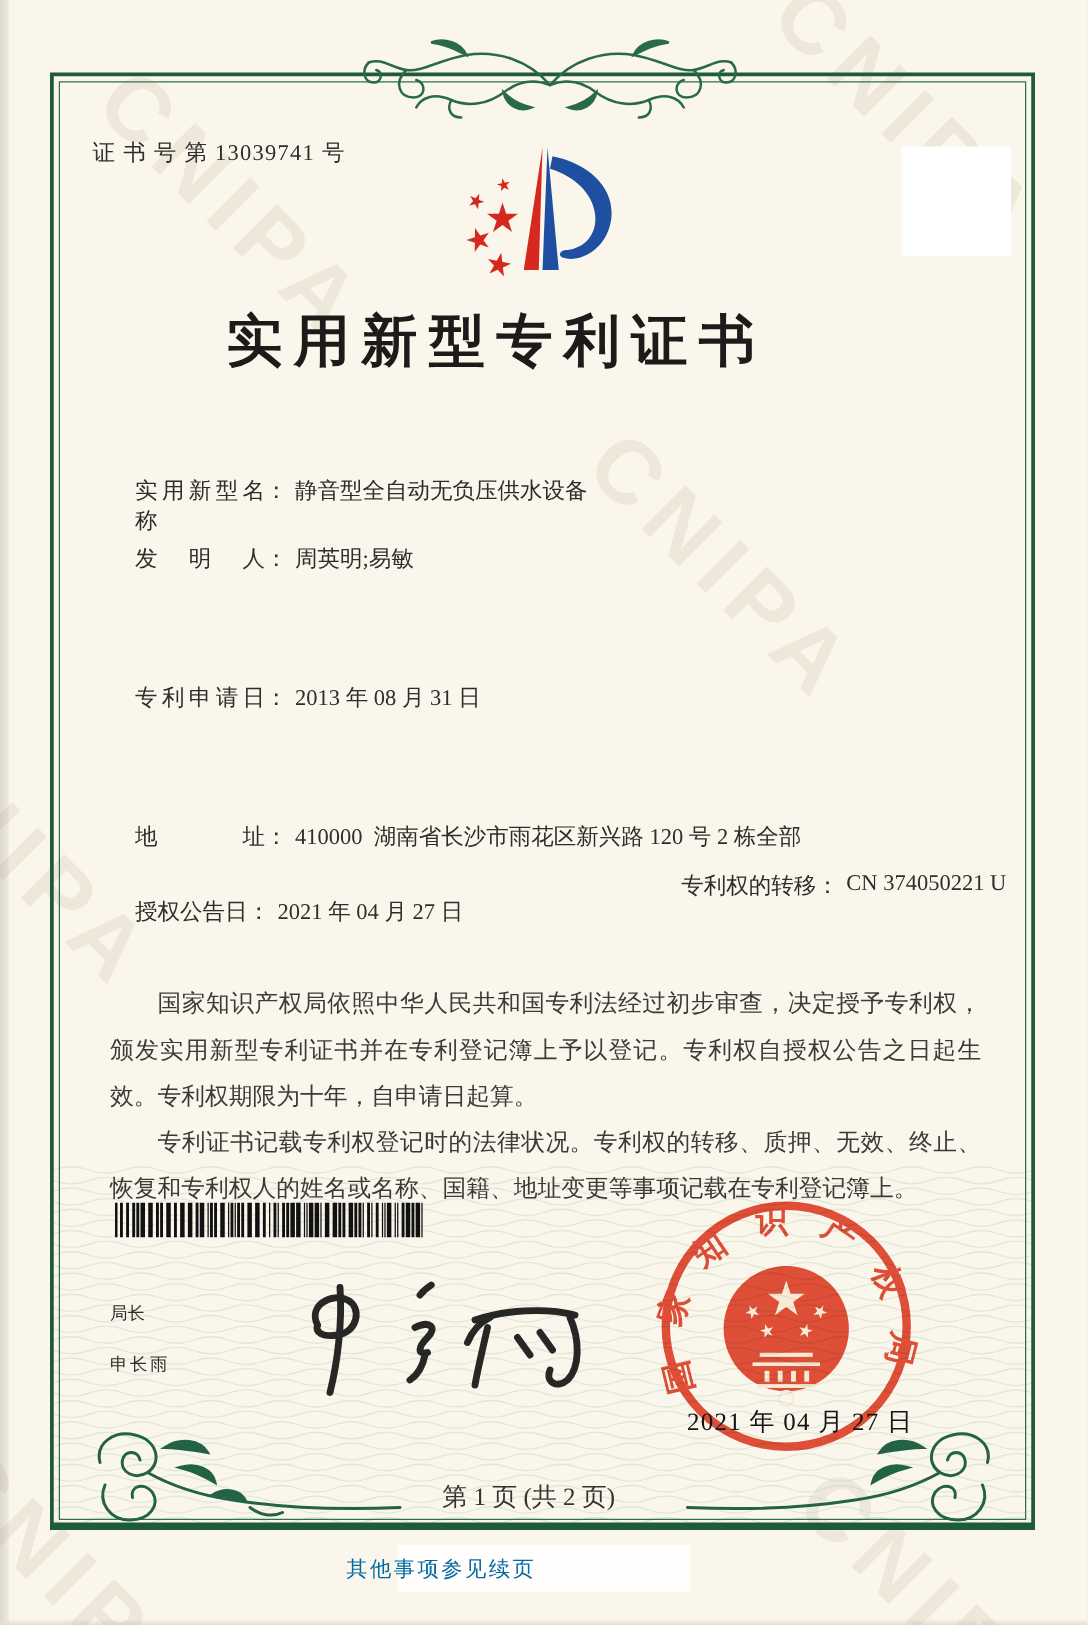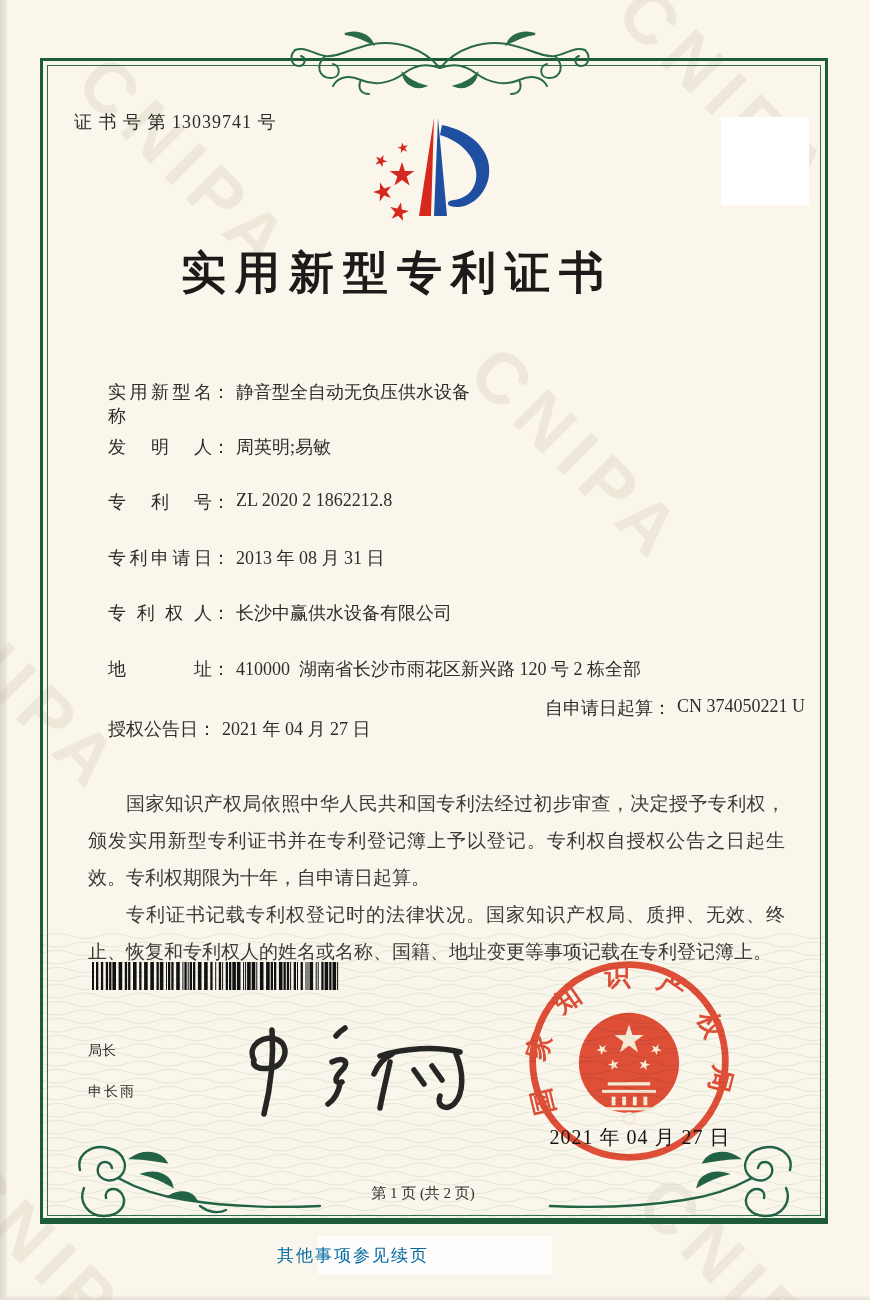--- a/index.html
+++ b/index.html
@@ -49,21 +49,21 @@
 
   #director-block{position:absolute;left:88px;top:1042px;z-index:3;font-size:14px;}
   #director-name{margin-top:23px;letter-spacing:2px;}
   #signature{position:absolute;left:232px;top:1022px;z-index:4;}
 
   #seal{position:absolute;left:523px;top:955px;z-index:4;mix-blend-mode:multiply;}
   #seal-date{position:absolute;left:540px;top:1124px;width:200px;z-index:5;
     text-align:center;font-size:20px;color:#141414;letter-spacing:1px;white-space:nowrap;}
 
   #page-number{position:absolute;left:0;top:1184px;width:846px;text-align:center;
-    font-size:15px;z-index:3;color:#33322f;}
+    font-size:20px;z-index:3;color:#33322f;}
   #footer-box{position:absolute;left:318px;top:1236px;width:234px;height:38px;
     background:rgba(255,255,255,0.85);z-index:2;}
   #footer-note{position:absolute;left:0;top:1244px;width:706px;text-align:center;
     font-size:17px;letter-spacing:2px;z-index:3;color:#0369a1;}
 
   .orn{position:absolute;z-index:2;pointer-events:none;}
 </style>
 </head>
 <body>
 
@@ -449,41 +449,35 @@
   </svg>
 
   <div class="txt" id="title">实用新型专利证书</div>
 
   <div class="field-row" style="top:414px">
     <span class="field-label">发明人</span><span class="field-colon">：</span><span class="field-value">周英明;易敏</span>
   </div>
   <div class="field-row" style="top:359px">
     <span class="field-label">实用新型名称</span><span class="field-colon">：</span><span class="field-value">静音型全自动无负压供水设备</span>
   </div>
-  <div class="field-row" style="top:469px">
-    <span class="field-label">专利号</span><span class="field-colon">：</span><span class="field-value">ZL 2020 2 1862212.8</span>
-  </div>
   <div class="field-row" style="top:525px">
     <span class="field-label">专利申请日</span><span class="field-colon">：</span><span class="field-value">2013 年 08 月 31 日</span>
   </div>
-  <div class="field-row" style="top:580px">
-    <span class="field-label">专利权人</span><span class="field-colon">：</span><span class="field-value">长沙中赢供水设备有限公司</span>
-  </div>
   <div class="field-row" style="top:636px">
     <span class="field-label">地址</span><span class="field-colon">：</span><span class="field-value">410000  湖南省长沙市雨花区新兴路 120 号 2 栋全部</span>
   </div>
 
   <div class="field-row" style="top:696px;width:700px">
     <span><span class="field-label" style="width:auto;">授权公告日</span><span class="field-colon">：</span><span class="field-value">2021 年 04 月 27 日</span></span>
-    <span id="grant-number-field"><span>自申请日起算</span><span>：</span><span class="field-value">CN 374050221 U</span></span>
+    <span id="grant-number-field"><span>专利权的转移</span><span>：</span><span class="field-value">CN 374050221 U</span></span>
   </div>
 
   <div class="txt" id="paragraphs">
     <p>国家知识产权局依照中华人民共和国专利法经过初步审查，决定授予专利权，颁发实用新型专利证书并在专利登记簿上予以登记。专利权自授权公告之日起生效。专利权期限为十年，自申请日起算。</p>
-    <p>专利证书记载专利权登记时的法律状况。国家知识产权局、质押、无效、终止、恢复和专利权人的姓名或名称、国籍、地址变更等事项记载在专利登记簿上。</p>
+    <p>专利证书记载专利权登记时的法律状况。专利权的转移、质押、无效、终止、恢复和专利权人的姓名或名称、国籍、地址变更等事项记载在专利登记簿上。</p>
   </div>
 
   <svg id="barcode" width="252" height="28">
       <rect x="0" y="0" width="2" height="28" fill="#111"></rect>
       <rect x="4" y="0" width="2.3" height="28" fill="#111"></rect>
       <rect x="8.9" y="0" width="2.3" height="28" fill="#111"></rect>
       <rect x="13.8" y="0" width="2.3" height="28" fill="#111"></rect>
       <rect x="17.1" y="0" width="2.3" height="28" fill="#111"></rect>
       <rect x="20.400000000000002" y="0" width="3.6" height="28" fill="#111"></rect>
       <rect x="26.6" y="0" width="3.6" height="28" fill="#111"></rect>

